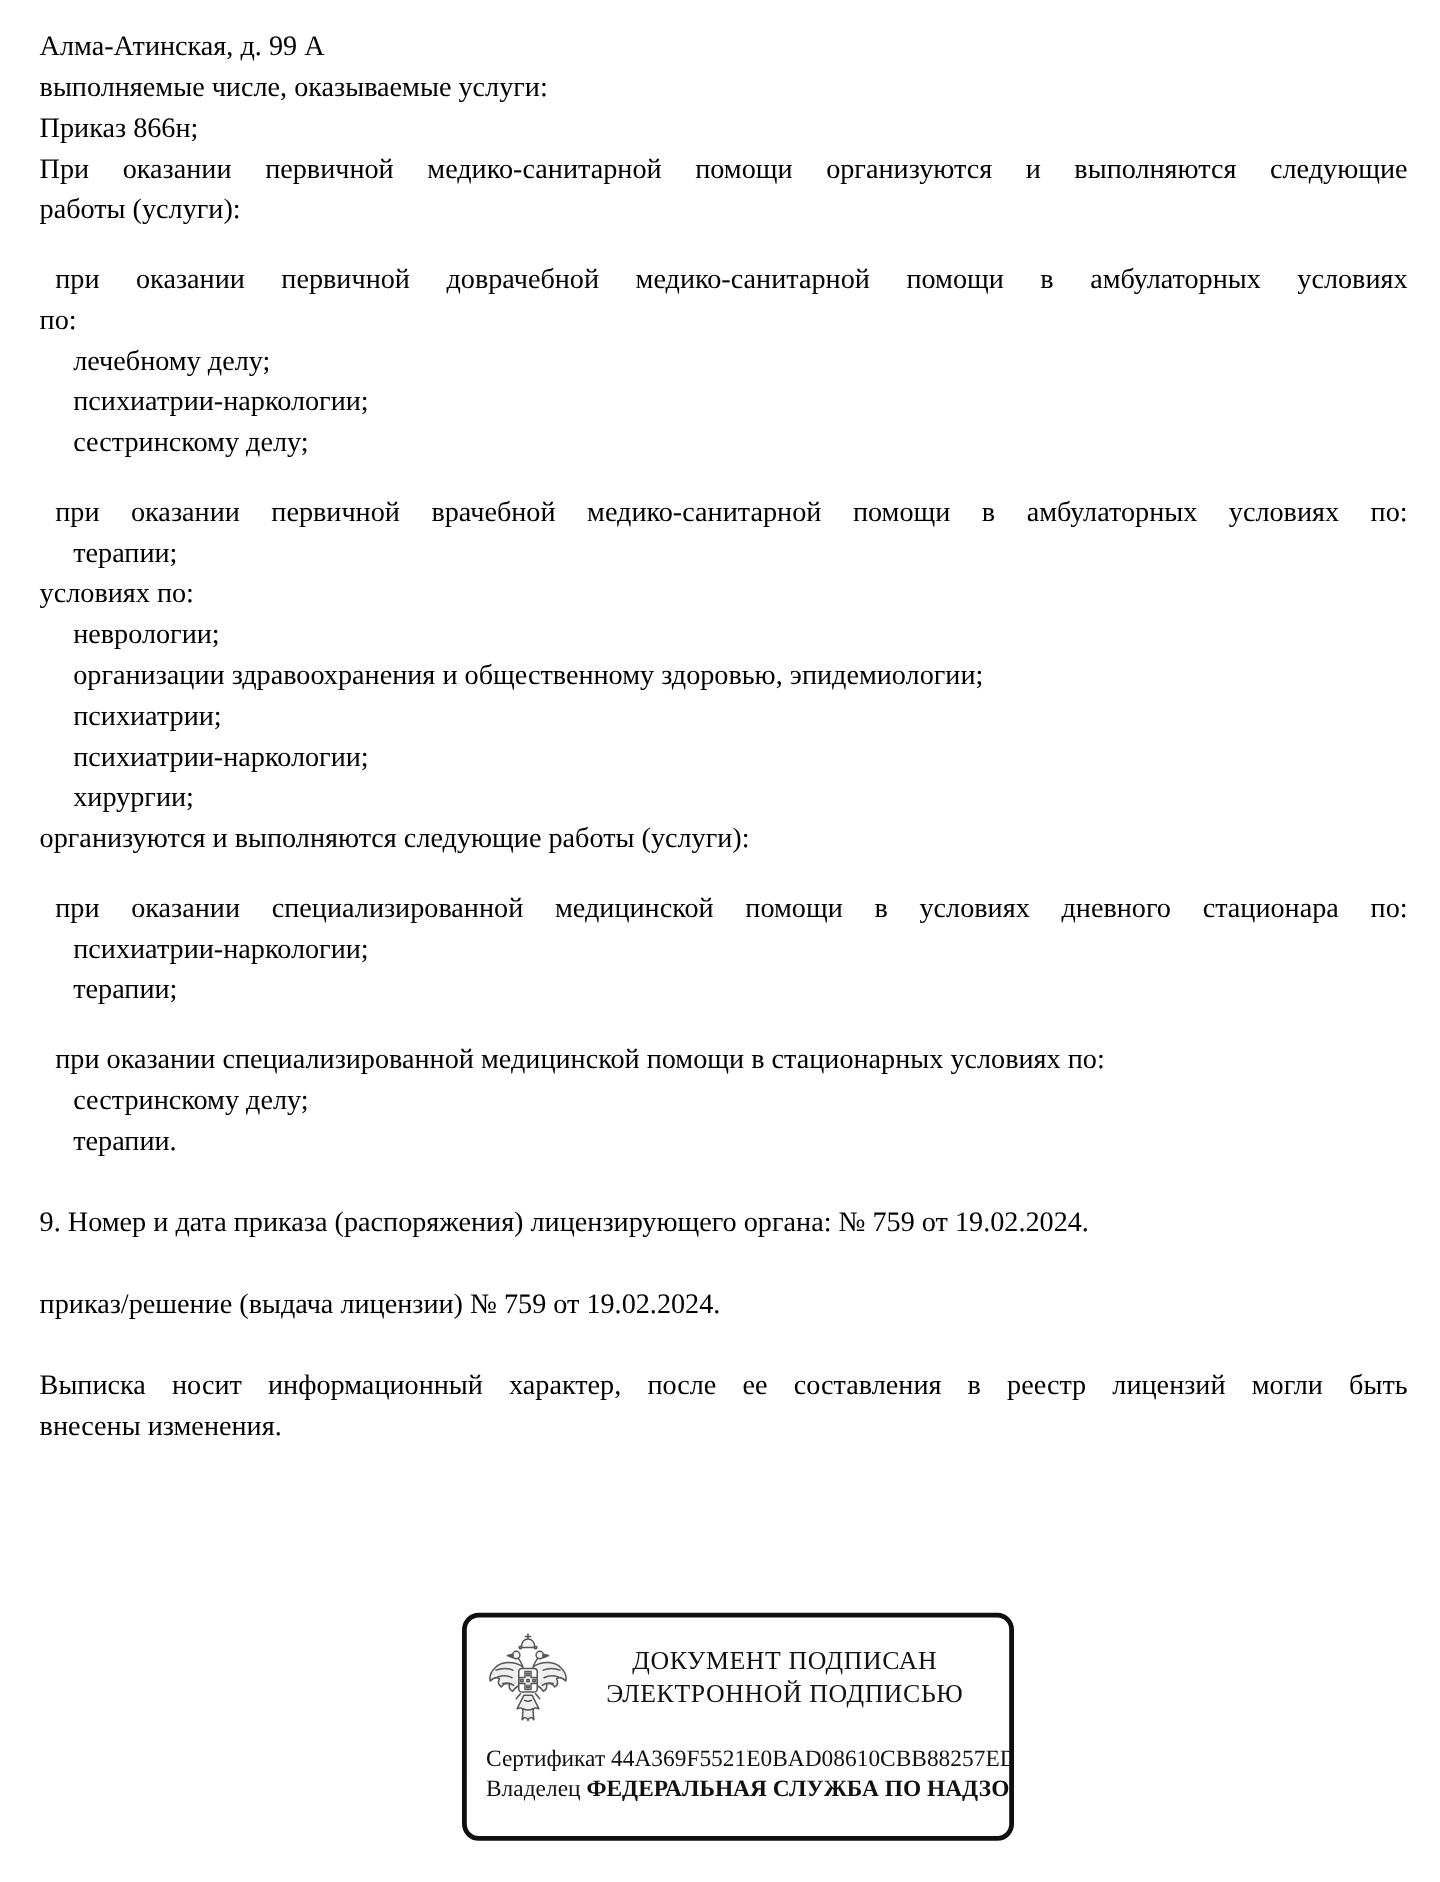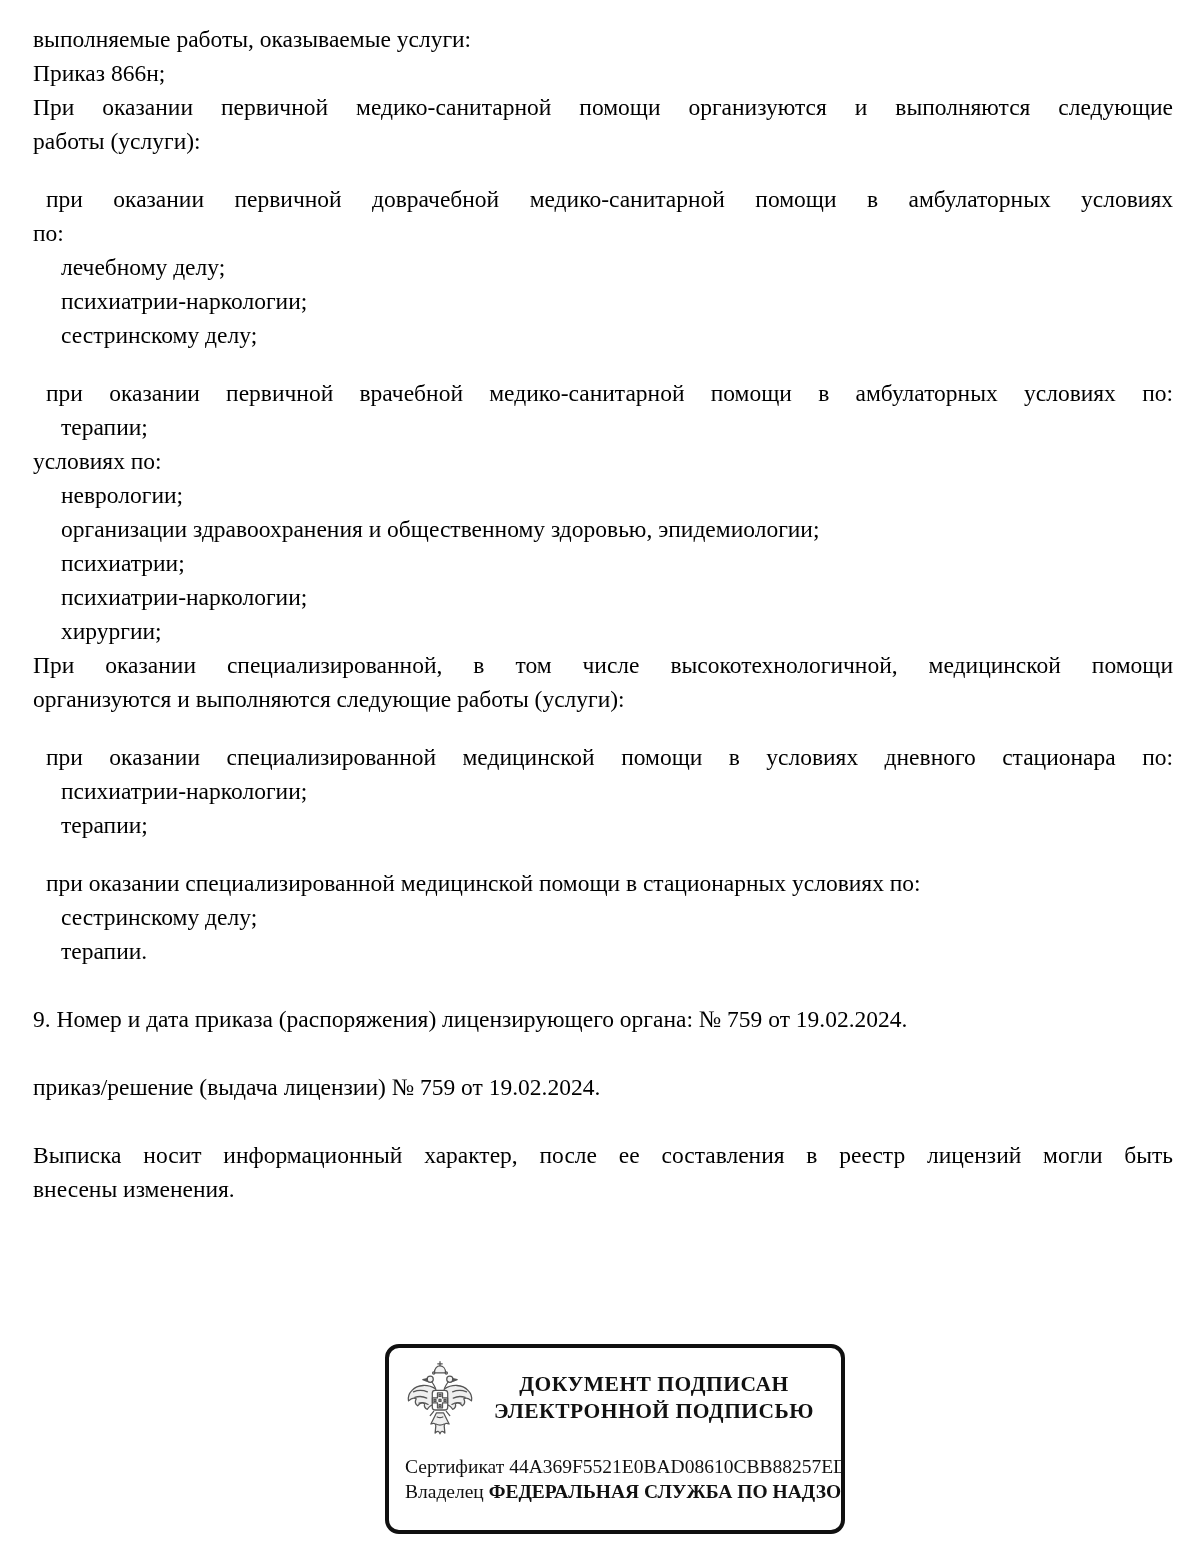--- a/index.html
+++ b/index.html
@@ -30,50 +30,49 @@
     border:4px solid #101010;border-radius:14px;
     overflow:hidden;background:#fff;
   }
   .stamp-head{display:flex;align-items:flex-start;padding:11px 8px 0 16px;}
   .emblem{display:block;flex:0 0 auto;}
   .emblem svg{width:70px;height:88px;display:block;}
   .stamp-title{
     flex:1;text-align:center;margin-top:12px;
     font-size:21.5px;line-height:27px;letter-spacing:0.5px;
     color:#111;
-    font-weight:bold;
   }
   .stamp-lines{padding:7px 0 0 16px;font-size:19.5px;line-height:25px;color:#111;}
   .stamp-line{white-space:nowrap;}
   .stamp-line b{font-weight:bold;}
 </style>
 </head>
 <body>
 
 <div class="page">
 
   <div class="doc-text">
-      <div class="line">выполняемые работы, оказываемые услуги:</div>
+      <div class="line">Алма-Атинская, д. 99 А</div>
+      <div class="line">выполняемые числе, оказываемые услуги:</div>
       <div class="line">Приказ 866н;</div>
       <div class="line j">При оказании первичной медико-санитарной помощи организуются и выполняются следующие</div>
       <div class="line">работы (услуги):</div>
       <div class="line ind1 j">при оказании первичной доврачебной медико-санитарной помощи в амбулаторных условиях</div>
       <div class="line">по:</div>
       <div class="line ind2">лечебному делу;</div>
       <div class="line ind2">психиатрии-наркологии;</div>
       <div class="line ind2">сестринскому делу;</div>
       <div class="line ind1 j">при оказании первичной врачебной медико-санитарной помощи в амбулаторных условиях по:</div>
       <div class="line ind2">терапии;</div>
       <div class="line">условиях по:</div>
       <div class="line ind2">неврологии;</div>
       <div class="line ind2">организации здравоохранения и общественному здоровью, эпидемиологии;</div>
       <div class="line ind2">психиатрии;</div>
       <div class="line ind2">психиатрии-наркологии;</div>
       <div class="line ind2">хирургии;</div>
-      <div class="line j">При оказании специализированной, в том числе высокотехнологичной, медицинской помощи</div>
       <div class="line">организуются и выполняются следующие работы (услуги):</div>
       <div class="line ind1 j">при оказании специализированной медицинской помощи в условиях дневного стационара по:</div>
       <div class="line ind2">психиатрии-наркологии;</div>
       <div class="line ind2">терапии;</div>
       <div class="line ind1">при оказании специализированной медицинской помощи в стационарных условиях по:</div>
       <div class="line ind2">сестринскому делу;</div>
       <div class="line ind2">терапии.</div>
       <div class="line"></div>
       <div class="line">9. Номер и дата приказа (распоряжения) лицензирующего органа: № 759 от 19.02.2024.</div>
       <div class="line"></div>

